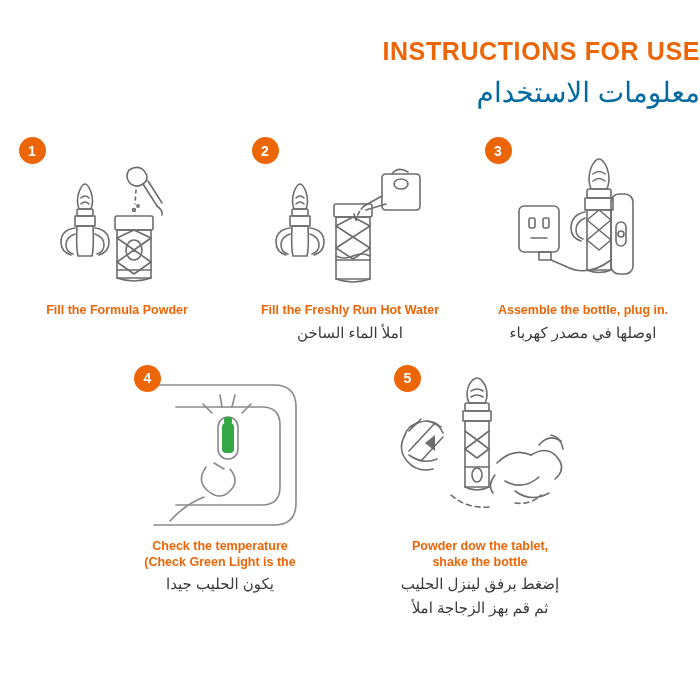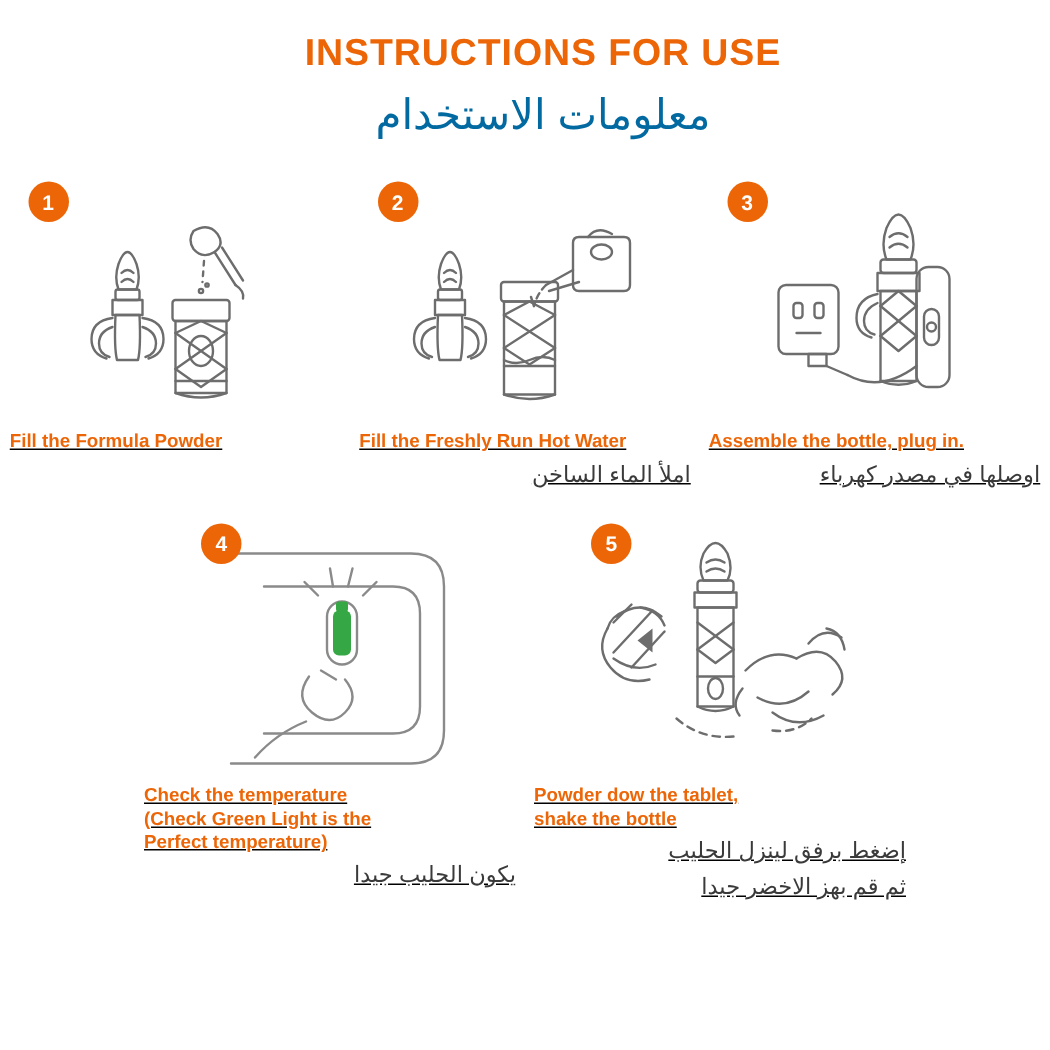--- a/index.html
+++ b/index.html
@@ -13,22 +13,22 @@
     font-family: "Liberation Sans", sans-serif;
     overflow: hidden;
   }
   .page {
     position: relative;
     width: 700px;
     height: 700px;
     box-sizing: border-box;
   }
   .title-block {
-    text-align: center;
-    padding-top: 22px;
+    text-align: right;
+    padding-top: 38px;
     margin-left: 24px;
   }
   .title-en {
     color: #ec6608;
     font-size: 25px;
     font-weight: bold;
     letter-spacing: 0.6px;
     line-height: 1.1;
   }
   .title-ar {
@@ -78,22 +78,22 @@
   .art {
     height: 160px;
     display: flex;
     align-items: flex-end;
     justify-content: center;
     padding-top: 6px;
   }
   .row-2 .art { height: 168px; }
 
   .caption {
+    text-align: center;
     padding: 0 6px;
-    text-decoration: underline;
   }
   .cap-en {
     color: #ec6608;
     font-size: 12.5px;
     font-weight: bold;
     line-height: 1.25;
   }
   .cap-ar {
     color: #3a3a3a;
     font-size: 15px;
@@ -275,21 +275,20 @@
 
           <g>
             <rect x="112" y="52" width="12" height="30" rx="4" fill="#35a845"></rect>
             <rect x="114" y="46" width="8" height="7" rx="2" fill="#35a845"></rect>
           </g>
         </svg>
       </div>
       <div class="caption">
         <div class="cap-en">Check the temperature</div>
         <div class="cap-en">(Check Green Light is the</div>
-        <div class="cap-en">Perfect temperature)</div>
         <div class="cap-ar">يكون الحليب جيدا</div>
       </div>
     </div>
 
     <div class="step">
       <div class="badge">5</div>
       <div class="art">
         <svg width="230" height="168" viewBox="0 0 230 168">
           <g fill="none" stroke="#6d6d6d" stroke-width="1.6" stroke-linecap="round" stroke-linejoin="round">
 
@@ -327,19 +326,19 @@
             <path d="M150 132 q16 2 26 -8" stroke-dasharray="5 4"></path>
 
             <path d="M60 72 l10 -8 l0 16 z" fill="#6d6d6d" stroke="none"></path>
           </g>
         </svg>
       </div>
       <div class="caption">
         <div class="cap-en">Powder dow the tablet,</div>
         <div class="cap-en">shake the bottle</div>
         <div class="cap-ar">إضغط برفق لينزل الحليب</div>
-        <div class="cap-ar">ثم قم بهز الاخضر جيدا</div>
+        <div class="cap-ar">ثم قم بهز الزجاجة املأ</div>
       </div>
     </div>
 
   </div>
 
 </div>
 
 </body></html>

